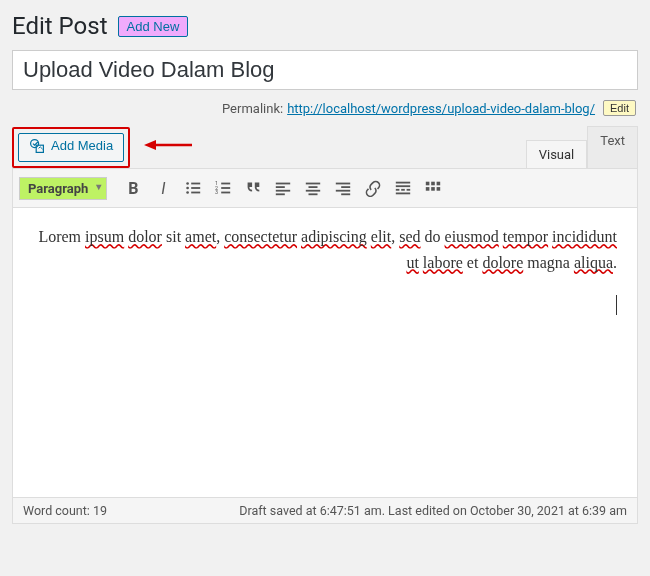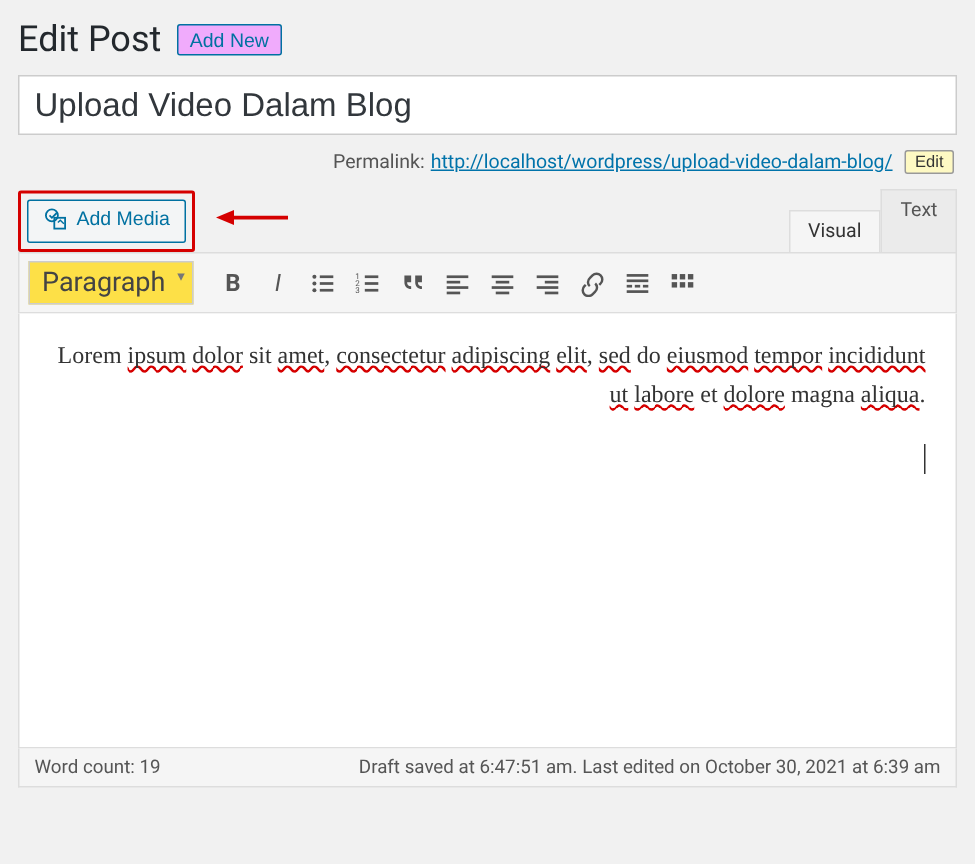--- a/index.html
+++ b/index.html
@@ -106,27 +106,28 @@
     .toolbar {
       border: 1px solid #ddd;
       background: #f5f5f5;
       padding: 5px 6px;
       display: flex;
       align-items: center;
       gap: 2px;
     }
     .format-select {
       border: 1px solid #ccc;
-      background: #fde047;
+      background: #bef264;
       padding: 3px 18px 3px 8px;
-      font-size: 18px;
+      font-size: 13px;
       color: #444;
       position: relative;
       margin-right: 10px;
       cursor: pointer;
+      font-weight: bold;
     }
     .format-select::after {
       content: "▾";
       position: absolute;
       right: 5px;
       color: #777;
       font-size: 10px;
     }
     .tb-btn {
       width: 28px;

